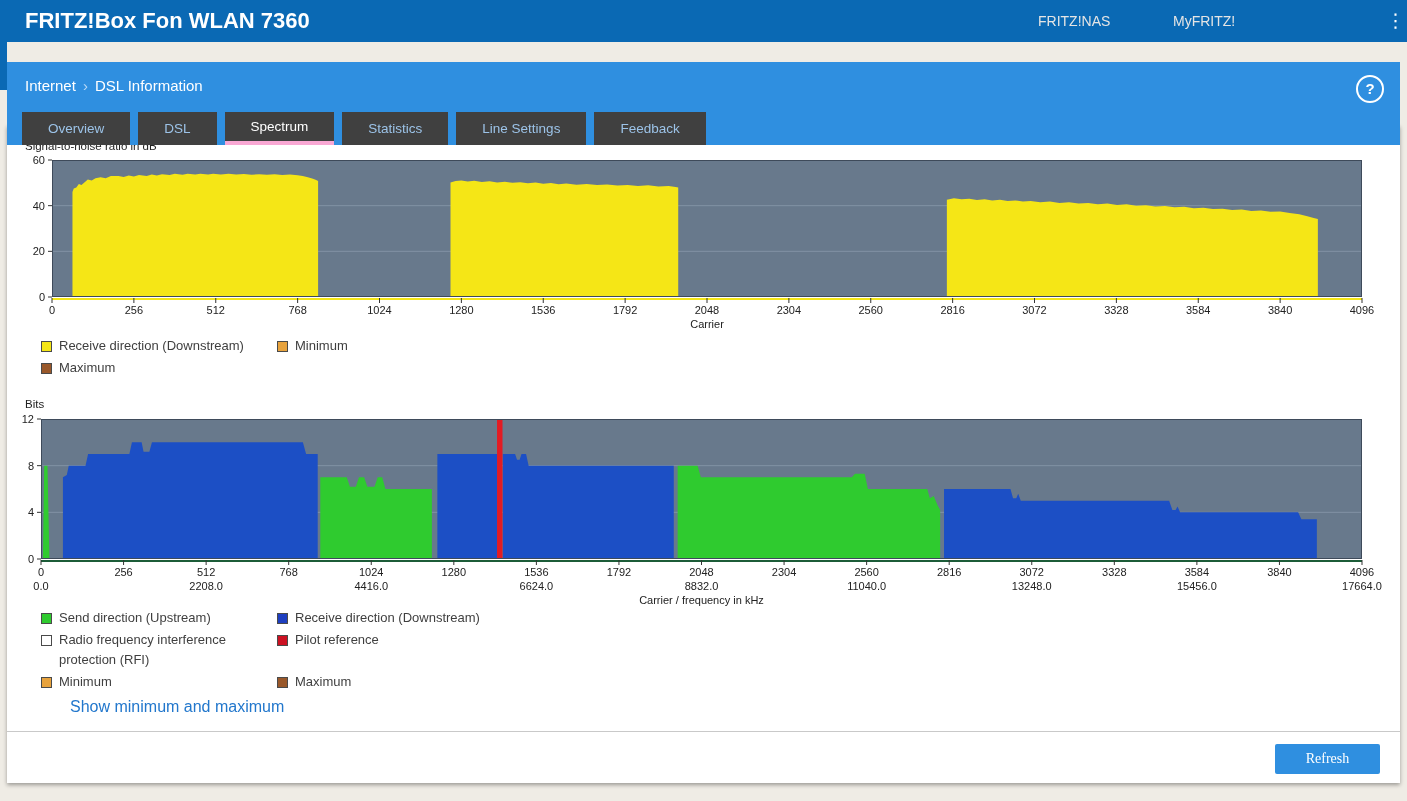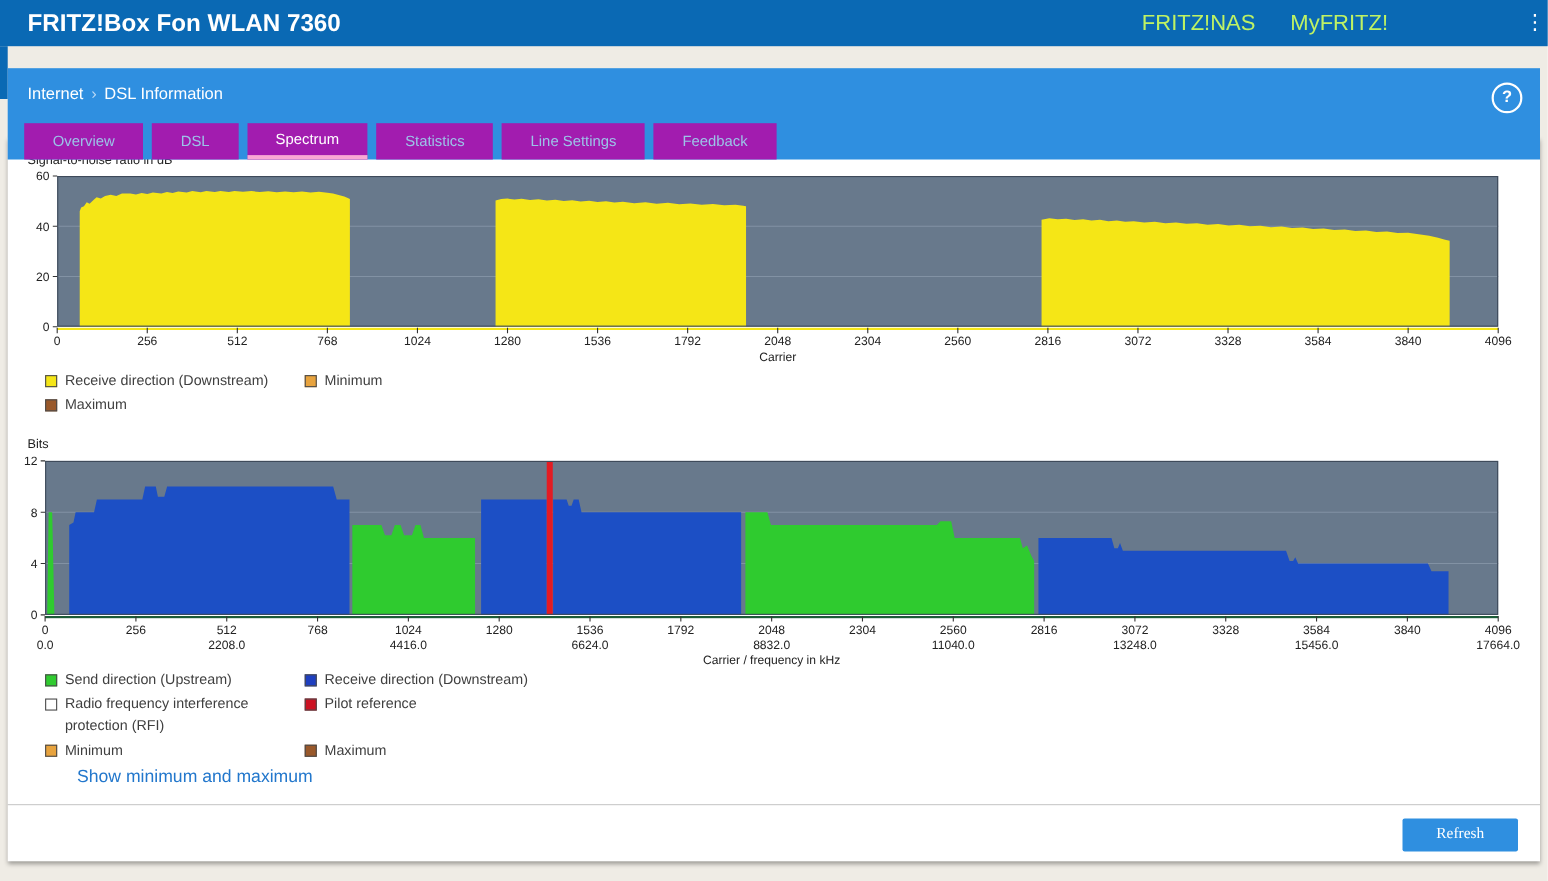--- a/index.html
+++ b/index.html
@@ -4,33 +4,33 @@
 <style>
   html,body{margin:0;padding:0;}
   body{
     width:1407px;height:801px;position:relative;overflow:hidden;
     background:#efece5;font-family:"Liberation Sans",sans-serif;
     -webkit-font-smoothing:antialiased;
   }
   
   .topbar{position:absolute;left:0;top:0;width:1407px;height:42px;background:#0a69b4;z-index:5;}
   .app-title{position:absolute;left:25px;top:0;line-height:42px;color:#fff;font-size:22px;font-weight:bold;}
-  .topnav-link{position:absolute;top:0;line-height:42px;color:#bef264;font-size:20px;cursor:pointer;text-decoration:none;}
+  .topnav-link{position:absolute;top:0;line-height:42px;color:#e5e5e5;font-size:14px;cursor:pointer;text-decoration:none;}
   .topnav-link.nas{left:1038px;}
   .topnav-link.myf{left:1173px;}
   .kebab{position:absolute;left:1386px;top:0;width:16px;line-height:42px;color:#fff;font-size:19px;cursor:pointer;text-align:center;}
   .leftstrip{position:absolute;left:0;top:42px;width:7px;height:48px;background:#0a69b4;}
   
   .panel{position:absolute;left:7px;top:42px;width:1393px;height:83px;background:#2f8fe0;z-index:4;margin-top:20px;}
   .breadcrumb{position:absolute;left:18px;top:15px;color:#fff;font-size:15px;}
   .breadcrumb .sep{color:#b9d9f6;padding:0 7px;font-size:15px;}
   .help{position:absolute;right:16px;top:13px;width:24px;height:24px;border:2px solid #fff;border-radius:50%;
         color:#fff;font-size:15px;font-weight:bold;text-align:center;line-height:24px;cursor:pointer;}
   .tabs{position:absolute;left:15px;bottom:0;display:flex;gap:8px;}
-  .tab{height:33px;line-height:33px;background:#a21caf;color:#9cc3e8;font-size:13.5px;
+  .tab{height:33px;line-height:33px;background:#404040;color:#9cc3e8;font-size:13.5px;
        padding:0 26px;text-align:center;cursor:pointer;box-sizing:border-box;}
   .tab.active{color:#fff;border-bottom:4px solid #f9a8d4;line-height:29px;}
   
   .card{position:absolute;left:7px;top:125px;width:1393px;height:658px;background:#fff;
         box-shadow:0 2px 4px rgba(0,0,0,0.35);z-index:1;}
   .chart-title{position:absolute;color:#222;font-size:11.5px;z-index:2;}
   svg.chart{position:absolute;left:0;z-index:2;}
   svg .tick{font-family:"Liberation Sans",sans-serif;font-size:11px;fill:#222;}
   
   .legend{position:absolute;display:grid;grid-template-columns:236px 330px;row-gap:2px;z-index:2;}

